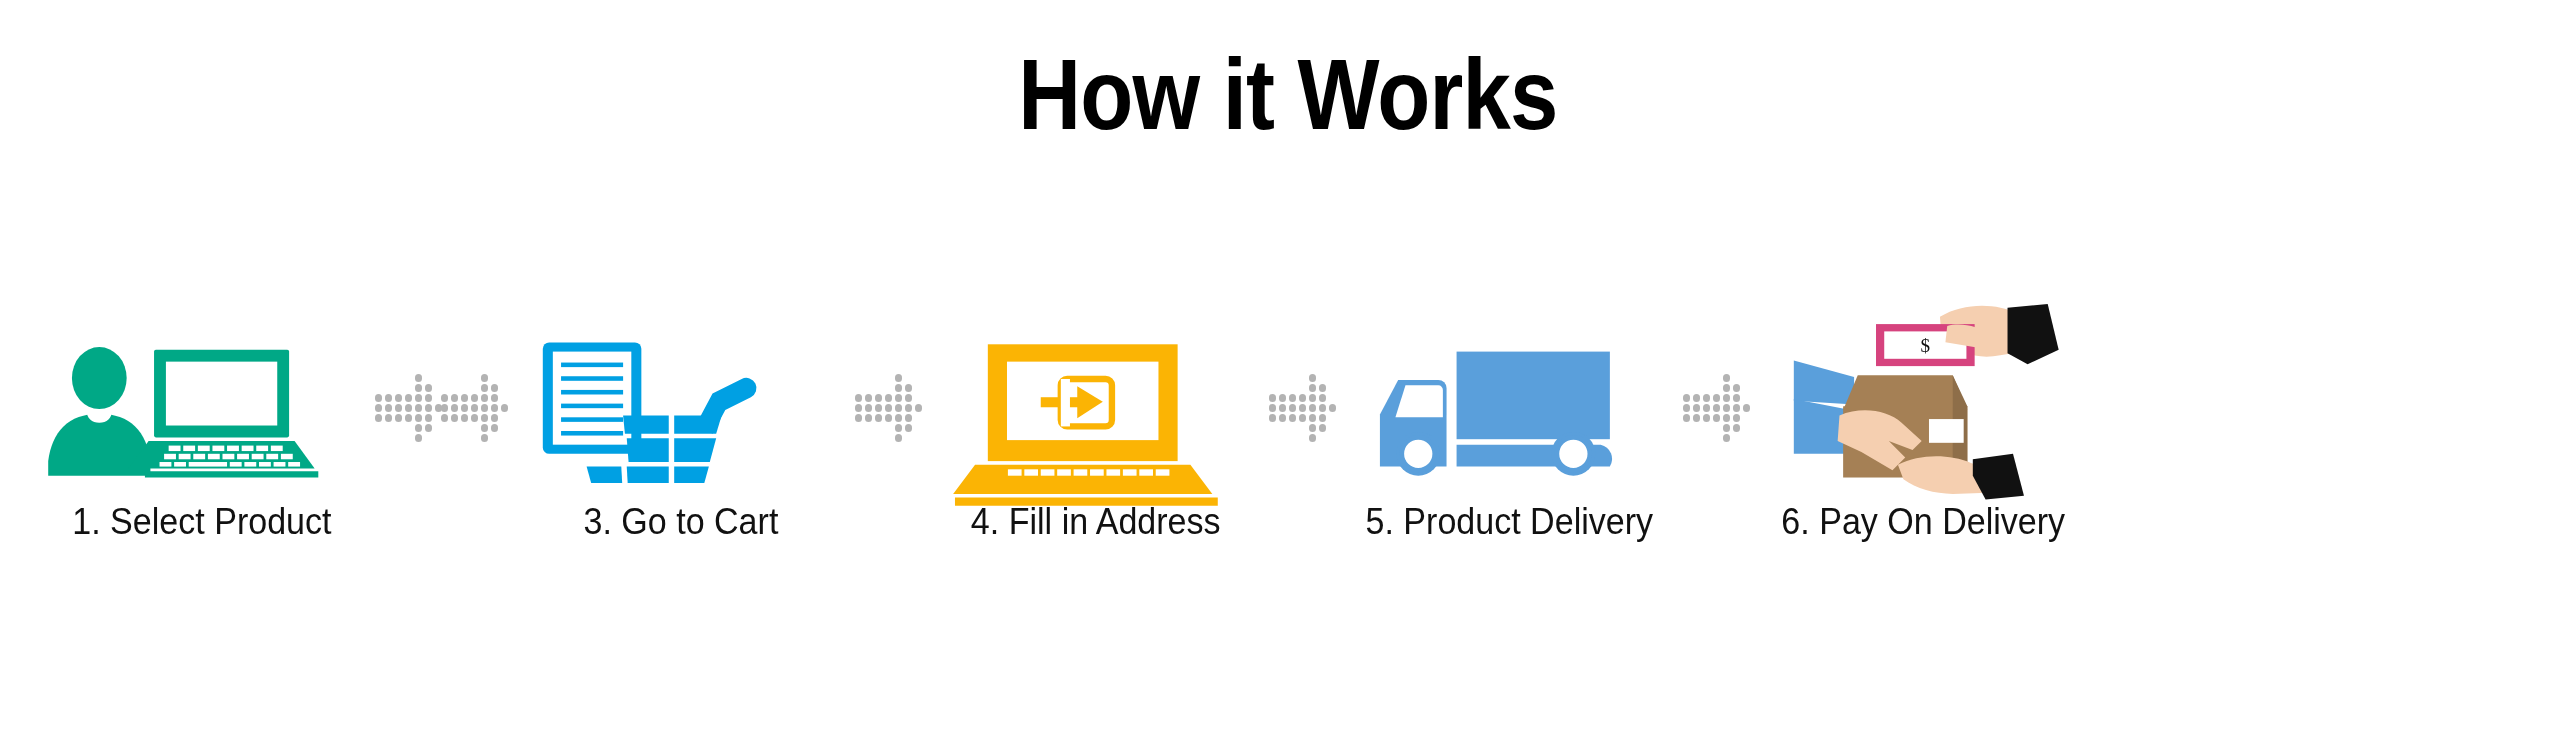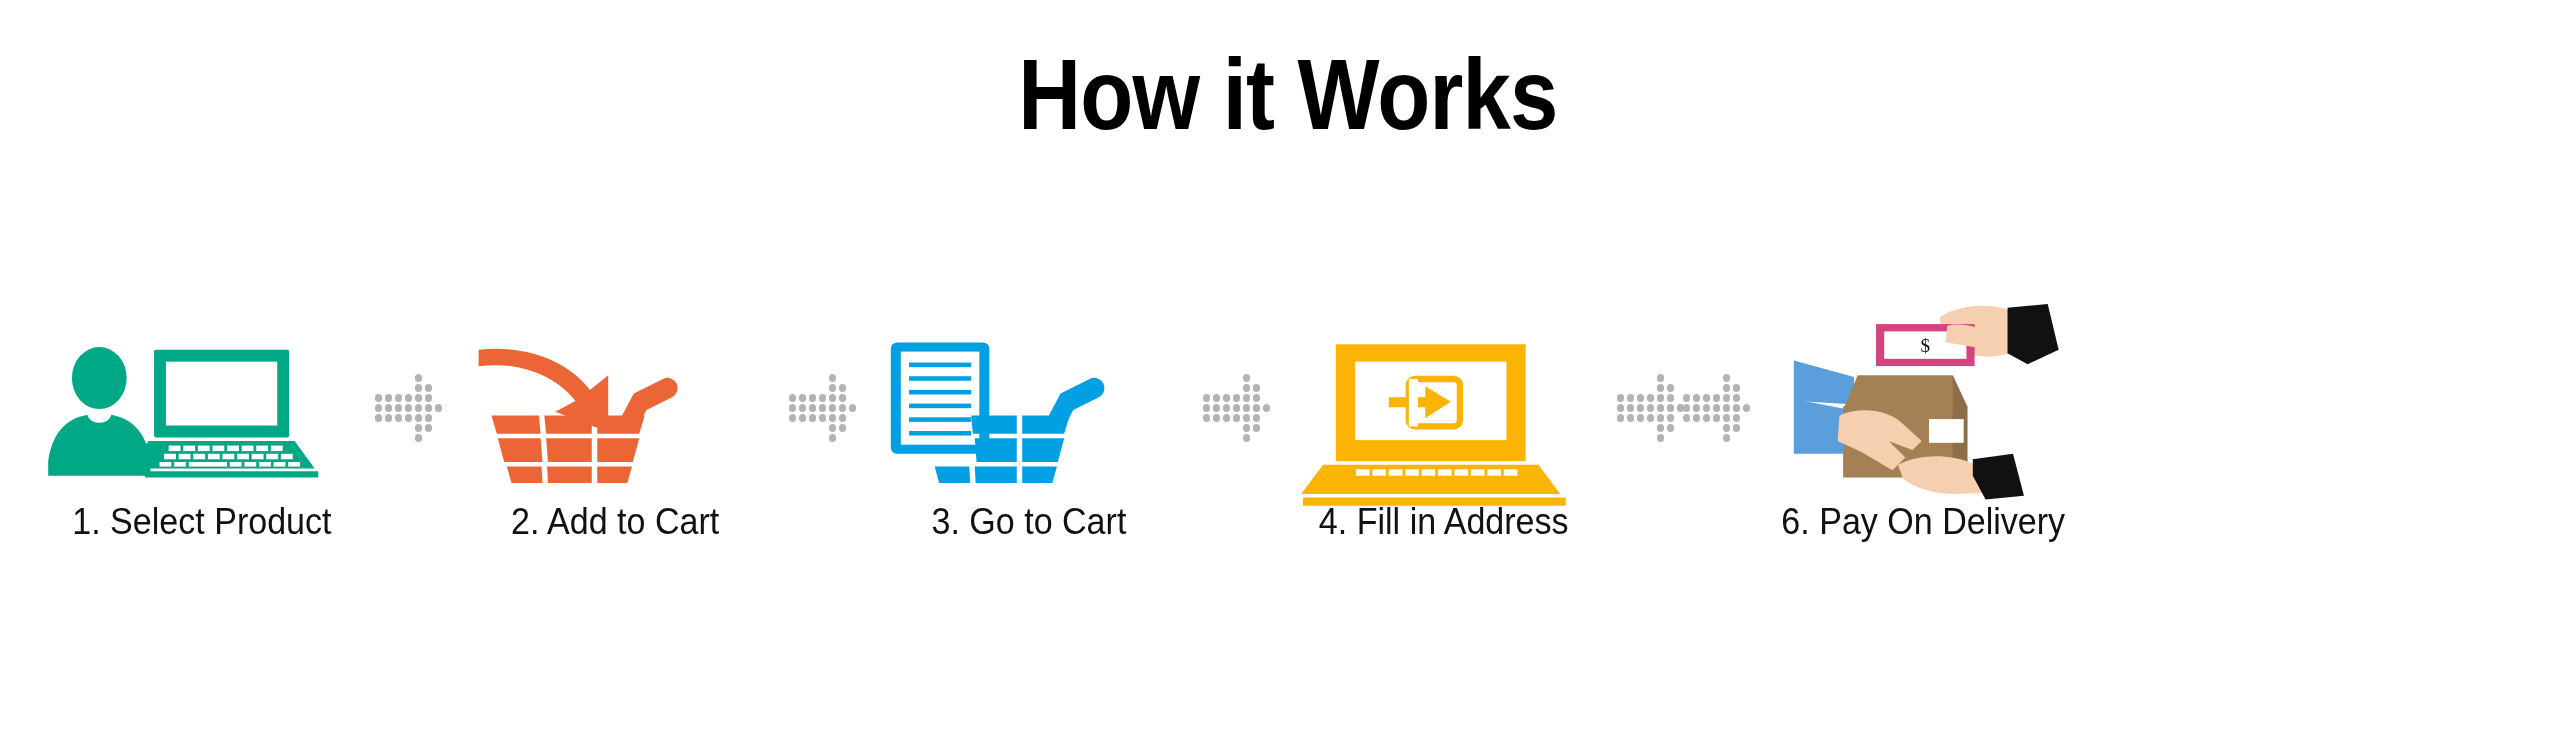--- a/index.html
+++ b/index.html
@@ -190,45 +190,20 @@
           <i class="off"></i>
           <i class="off"></i>
           <i class="off"></i>
           <i class="off"></i>
           <i style="background: rgb(179, 179, 179);"></i>
           <i class="off"></i>
           <i class="off"></i>
         </div>
     </div>
 
-    <div class="step">
-      <div class="art">
-        <svg viewBox="0 0 340 160" xmlns="http://www.w3.org/2000/svg">
-          <g fill="#EC6536">
-
-            <path d="M20 14 C70 8 118 26 142 58 l20 -16 l0 62 l-58 -22 l22 -12 C106 44 66 26 20 32 z"></path>
-
-            <path d="M190 62 l32 -16 a11 11 0 0 1 10 20 l-28 14 l-14 26 l-18 -10 z"></path>
-
-            <path d="M34 86 l52 0 2 20 l-48 0 z"></path>
-            <path d="M92 86 l52 0 0 20 l-50 0 z"></path>
-            <path d="M150 86 l52 0 -6 20 l-46 0 z"></path>
-
-            <path d="M41 111 l47 0 2 26 l-42 0 z"></path>
-            <path d="M94 111 l50 0 0 26 l-48 0 z"></path>
-            <path d="M150 111 l46 0 -7 26 l-39 0 z"></path>
-
-            <path d="M51 142 l38 0 1 18 l-34 0 z"></path>
-            <path d="M95 142 l49 0 0 18 l-48 0 z"></path>
-            <path d="M150 142 l38 0 -5 18 l-33 0 z"></path>
-          </g>
-        </svg>
-      </div>
-      <div class="caption">2. Add to Cart</div>
-    </div>
 
     <div class="sep">
       <div class="dotgrid">
           <i class="off"></i>
           <i class="off"></i>
           <i class="off"></i>
           <i class="off"></i>
           <i style="background: rgb(179, 179, 179);"></i>
           <i class="off"></i>
           <i class="off"></i>
@@ -443,20 +418,43 @@
           <i class="off"></i>
           <i class="off"></i>
           <i class="off"></i>
           <i class="off"></i>
           <i style="background: rgb(179, 179, 179);"></i>
           <i class="off"></i>
           <i class="off"></i>
         </div>
     </div>
 
+    <div class="step">
+      <div class="art">
+        <svg viewBox="0 0 340 160" xmlns="http://www.w3.org/2000/svg">
+          <g fill="#5A9FDB">
+
+            <rect x="112" y="16" width="168" height="96"></rect>
+
+            <path d="M112 118 l158 0 a16 16 0 0 1 10 24 l-168 0 z"></path>
+
+            <path d="M48 47 l44 0 a9 9 0 0 1 9 9 l0 86 l-73 0 l0 -57 z"></path>
+            <path d="M56 53 l36 0 a5 5 0 0 1 5 5 l0 30 l-52 0 z" fill="#ffffff"></path>
+
+            <circle cx="70" cy="128" r="24" fill="#5A9FDB"></circle>
+            <circle cx="70" cy="128" r="18" fill="#ffffff"></circle>
+            <circle cx="70" cy="128" r="18" fill="none" stroke="#5A9FDB" stroke-width="5"></circle>
+            <circle cx="240" cy="128" r="24" fill="#5A9FDB"></circle>
+            <circle cx="240" cy="128" r="18" fill="#ffffff"></circle>
+            <circle cx="240" cy="128" r="18" fill="none" stroke="#5A9FDB" stroke-width="5"></circle>
+          </g>
+        </svg>
+      </div>
+      <div class="caption">5. Product Delivery</div>
+    </div>
 
     <div class="sep">
       <div class="dotgrid">
           <i class="off"></i>
           <i class="off"></i>
           <i class="off"></i>
           <i class="off"></i>
           <i style="background: rgb(179, 179, 179);"></i>
           <i class="off"></i>
           <i class="off"></i>

